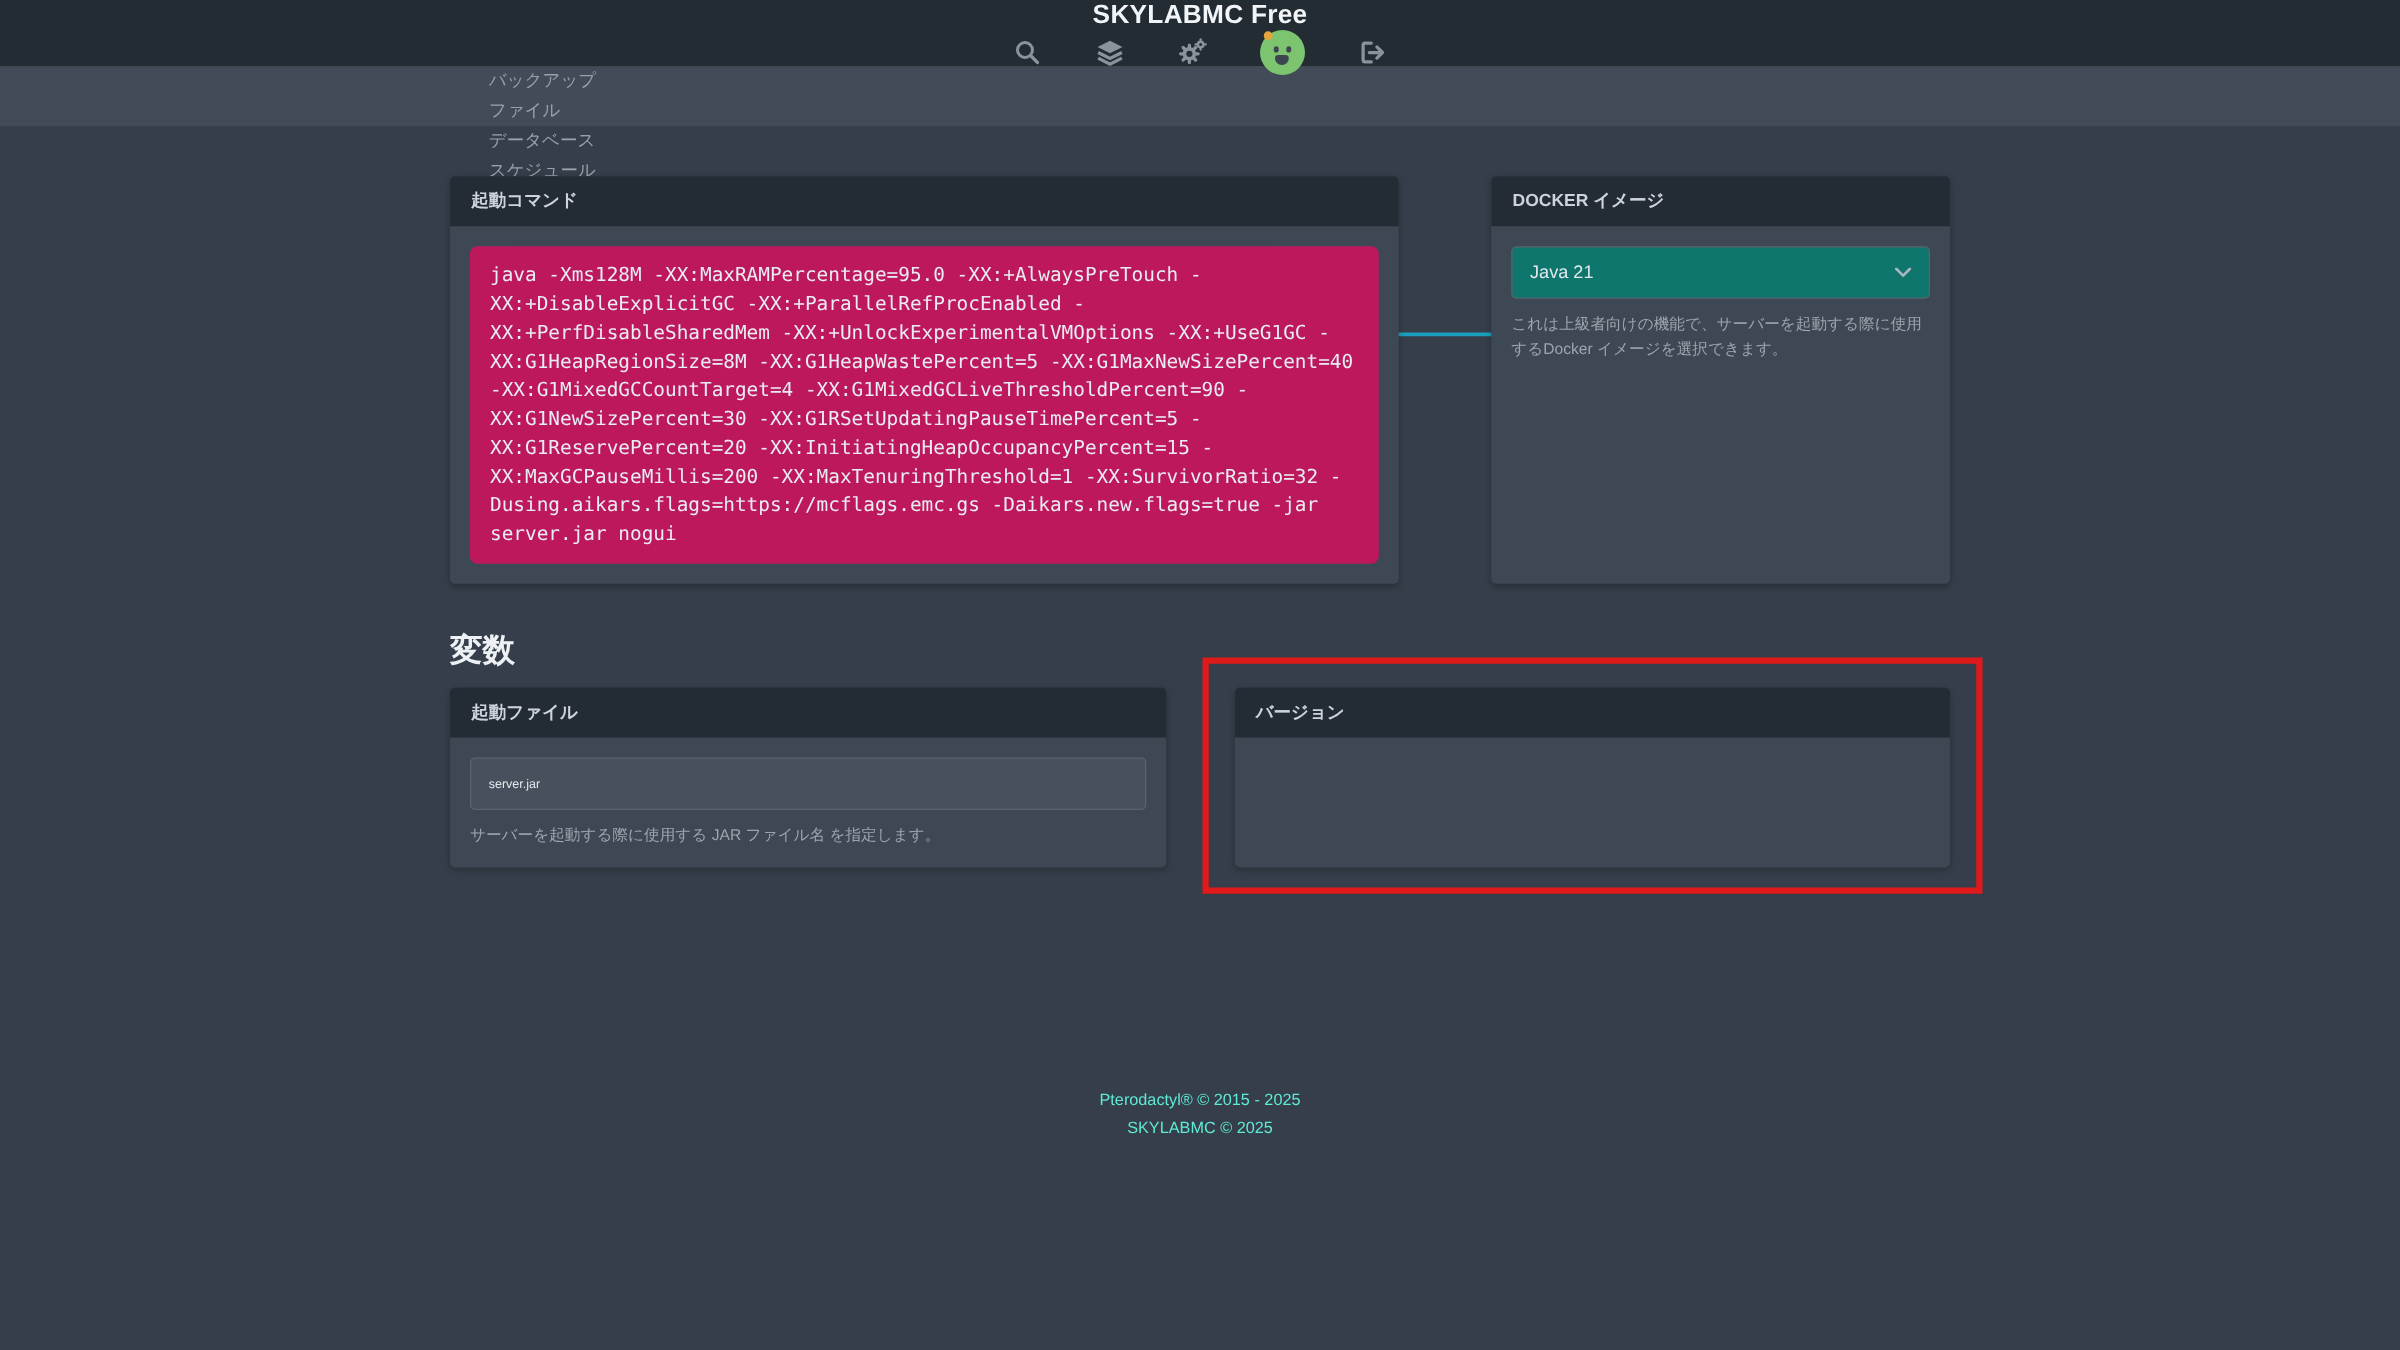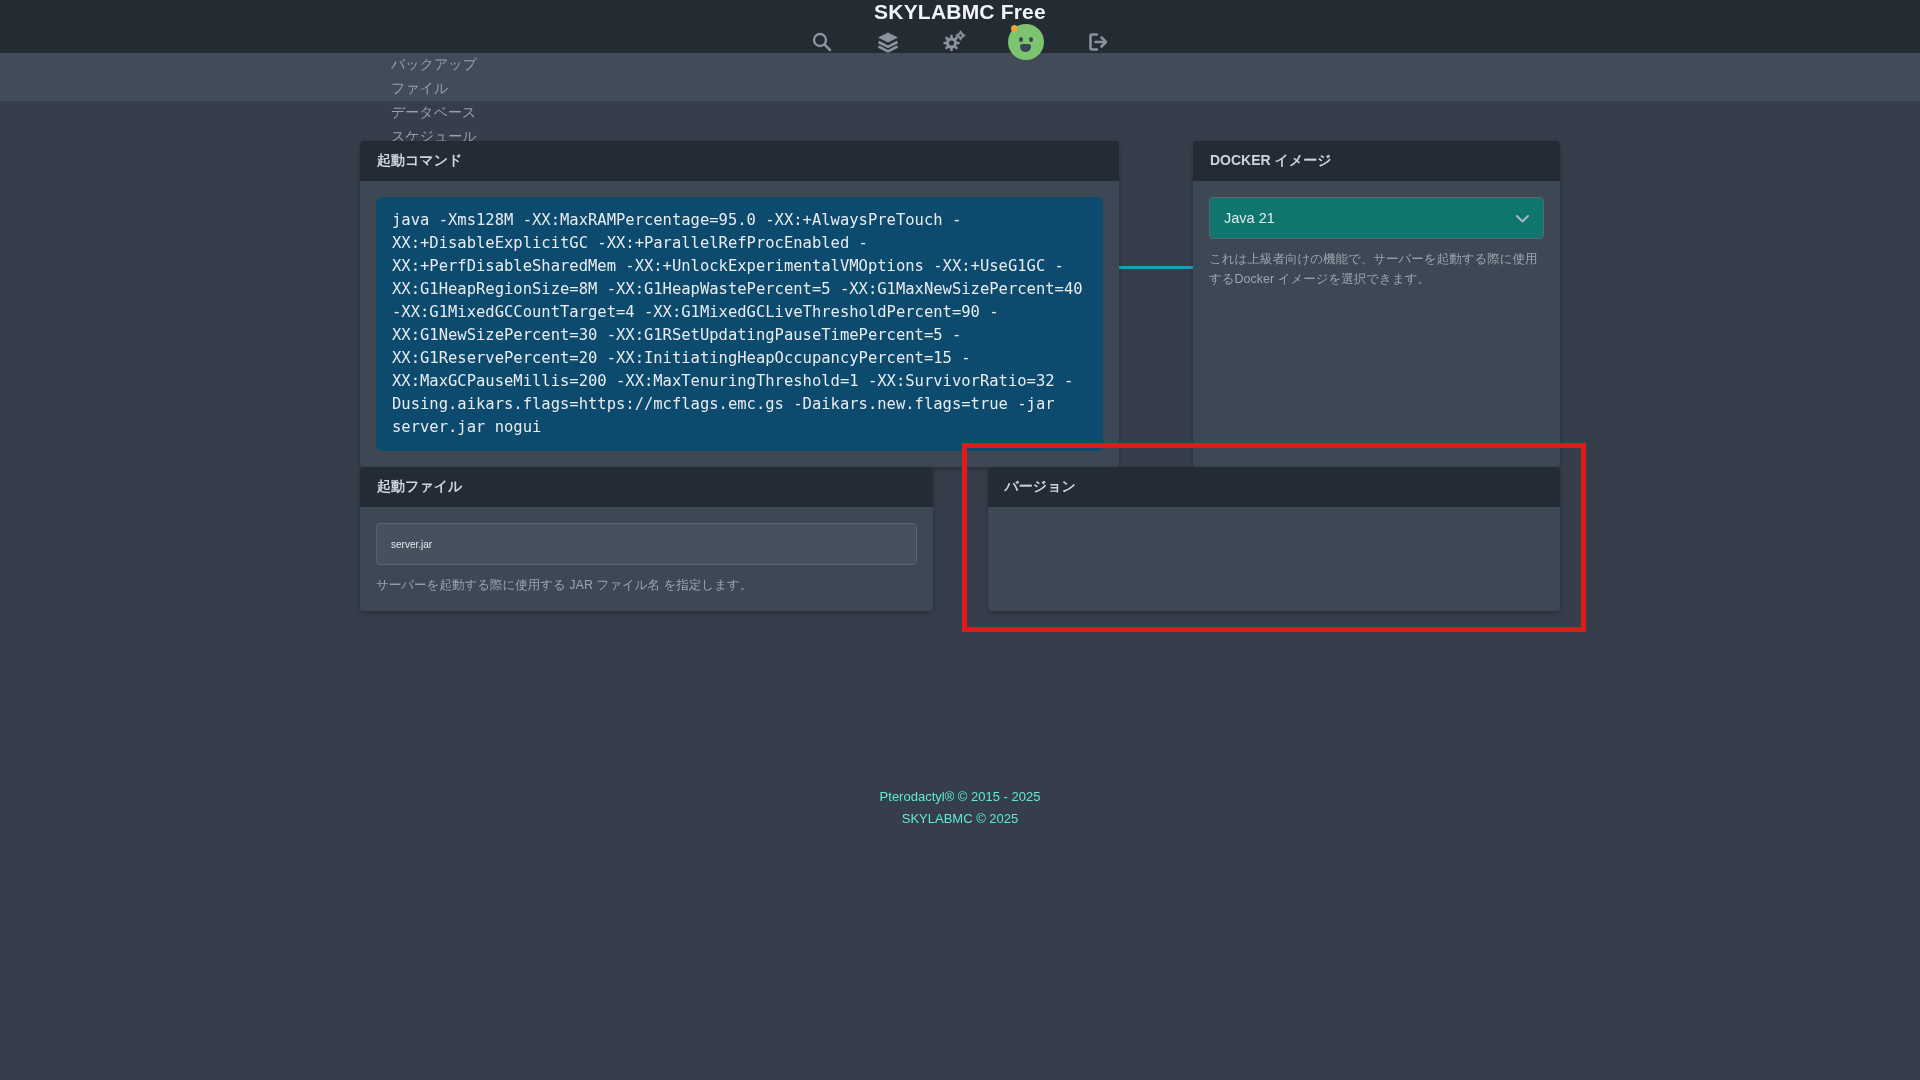--- a/index.html
+++ b/index.html
@@ -39,21 +39,21 @@
   .row1 .col-right { flex:1;padding-left:32px; }
   .row2 { display:flex; gap:55px; align-items:stretch; }
   .row2 > div { flex:1; }
 
   .panel { background:#3e4854; border-radius:4px; box-shadow:0 2px 5px rgba(0,0,0,.25);
            display:flex; flex-direction:column; height:100%; }
   .panel-header { background:#232b34; border-radius:4px 4px 0 0; min-height:40px;
                   display:flex; align-items:center; padding:0 17px; font-size:14px; color:#ccd3da;font-weight:bold; }
   .panel-body { padding:16px; flex:1; }
 
-  .codeblock { background:#0c4a6e; border-radius:6px; padding:12px 16px;
+  .codeblock { background:#be185d; border-radius:6px; padding:12px 16px;
                font-family:"DejaVu Sans Mono","Liberation Mono",monospace;
                font-size:15.5px; line-height:23px; color:#e9ecf0;
                white-space:pre-wrap; overflow-wrap:break-word; }
 
   .select { height:42px; background:#0f766e; border:1px solid #5a6470; border-radius:4px;
             display:flex; align-items:center; justify-content:space-between; padding:0 14px;
             color:#e3e8ec; font-size:14.5px; cursor:pointer; }
   .text-input { width:100%; height:42px; background:#47515e; border:1px solid #5a6470; border-radius:4px;
                 padding:0 14px; color:#e3e8ec; font-size:10px; outline:none;
                 font-family:"Liberation Sans","DejaVu Sans",sans-serif; }
@@ -174,20 +174,21 @@
                 <polyline points="1,1 6.5,6.5 12,1" fill="none" stroke="#aeb6bf" stroke-width="2" stroke-linecap="round" stroke-linejoin="round"></polyline>
               </svg>
             </span>
           </div>
           <div class="desc">これは上級者向けの機能で、サーバーを起動する際に使用するDocker イメージを選択できます。</div>
         </div>
       </div>
     </div>
   </div>
 
+  <div class="section-heading">変数</div>
 
   <div class="row2">
     <div>
       <div class="panel">
         <div class="panel-header">起動ファイル</div>
         <div class="panel-body">
           <input type="text" class="text-input" value="server.jar" style="">
           <div class="desc">サーバーを起動する際に使用する JAR ファイル名 を指定します。</div>
         </div>
       </div>

